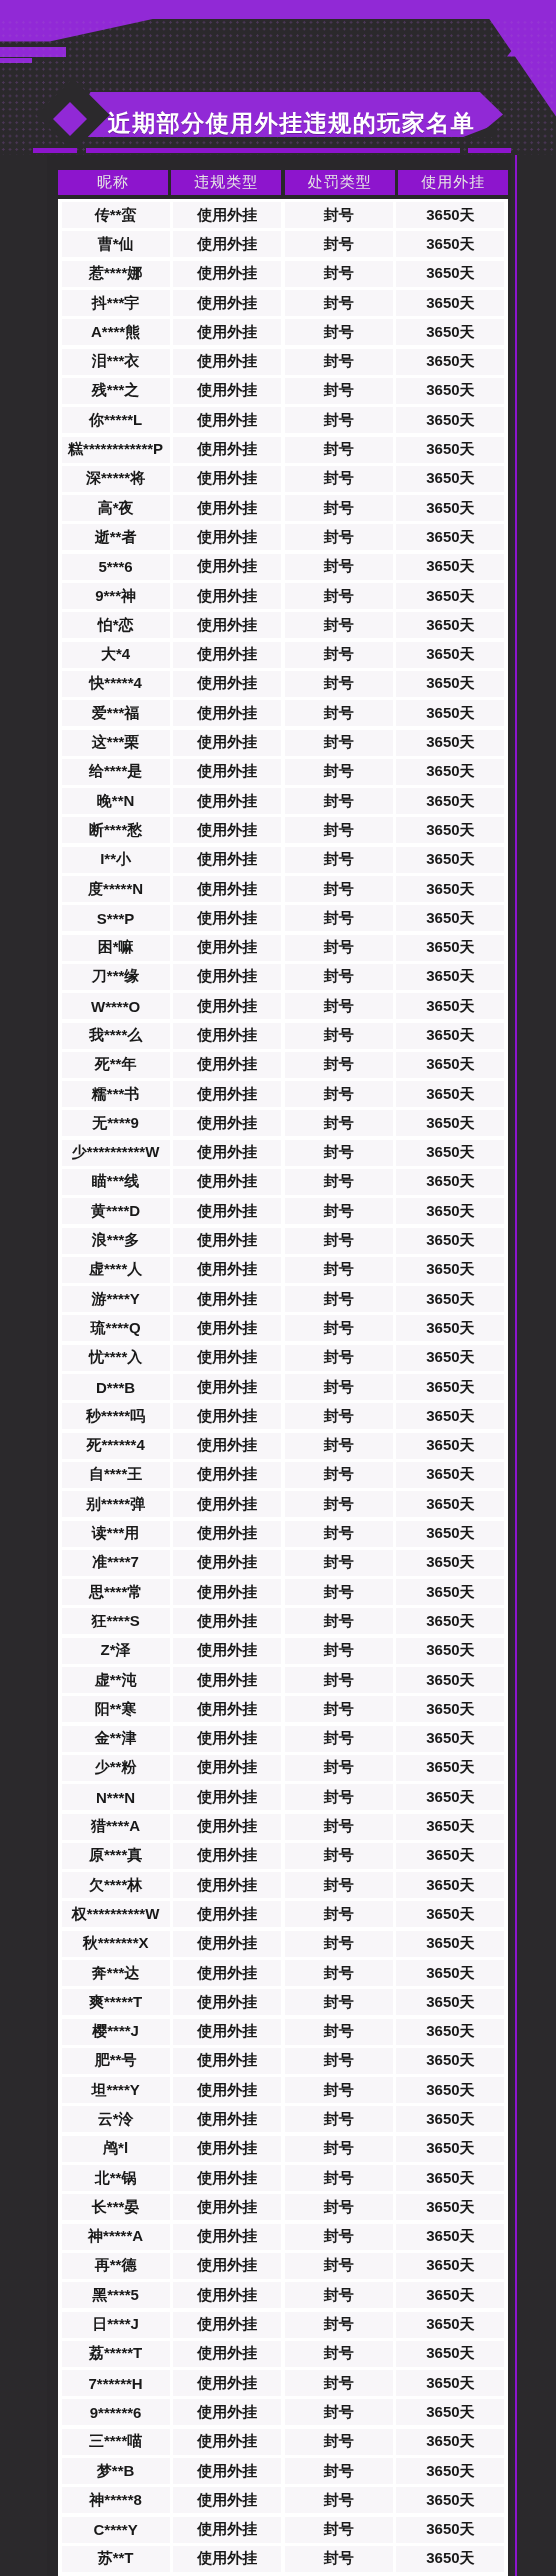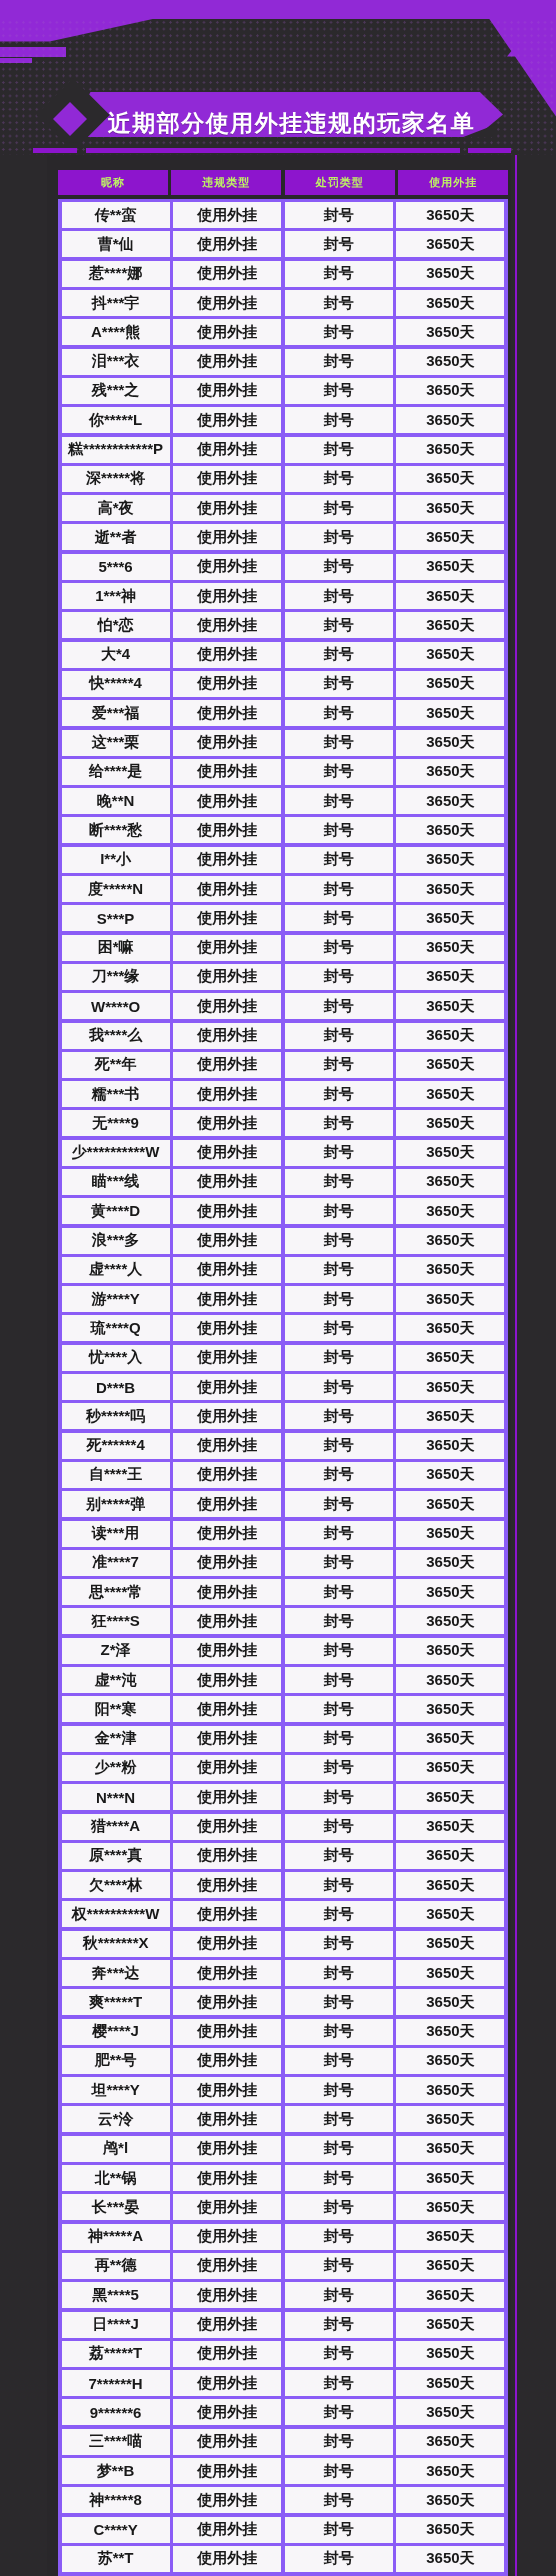--- a/index.html
+++ b/index.html
@@ -42,24 +42,24 @@
   .panel{left:47px;top:155px;width:464px;height:3434px;background:#29272a;}
   .frame-seg{top:148px;height:4.6px;}
   .frame-seg.a{left:33px;width:44px;}
   .frame-seg.b{left:86px;width:374px;}
   .frame-seg.c{left:468px;width:43px;}
   .frame-right{left:515px;top:155px;width:2.1px;height:3425px;}
   
   .table{left:58px;top:170px;width:450px;}
   .thead{display:flex;gap:3.6px;height:25px;margin-bottom:3.6px;}
   .th{
-    flex:1;background:#8d15cd;color:#bef264;font-weight:bold;font-size:11px;letter-spacing:1px;
+    flex:1;background:#8d15cd;color:#e5e5e5;font-weight:normal;font-size:15px;letter-spacing:1px;
     display:flex;align-items:center;justify-content:center;
   }
-  .tbody{background:#8b5cf6;padding:3.6px;display:flex;flex-direction:column;gap:3.3px;}
+  .tbody{background:#ffffff;padding:3.6px;display:flex;flex-direction:column;gap:3.3px;}
   .tr{display:flex;gap:3.6px;height:26px;flex:none;}
   .td{
     flex:1;background:#f8f6f9;color:#191919;font-size:15px;font-weight:bold;
     display:flex;align-items:center;justify-content:center;white-space:nowrap;overflow:hidden;
   }
 </style>
 </head>
 <body>
 
 <div class="poster">
@@ -164,21 +164,21 @@
           <div class="td">封号</div>
           <div class="td">3650天</div>
         </div>
         <div class="tr">
           <div class="td">5***6</div>
           <div class="td">使用外挂</div>
           <div class="td">封号</div>
           <div class="td">3650天</div>
         </div>
         <div class="tr">
-          <div class="td">1***神</div>
+          <div class="td">9***神</div>
           <div class="td">使用外挂</div>
           <div class="td">封号</div>
           <div class="td">3650天</div>
         </div>
         <div class="tr">
           <div class="td">怕*恋</div>
           <div class="td">使用外挂</div>
           <div class="td">封号</div>
           <div class="td">3650天</div>
         </div>

